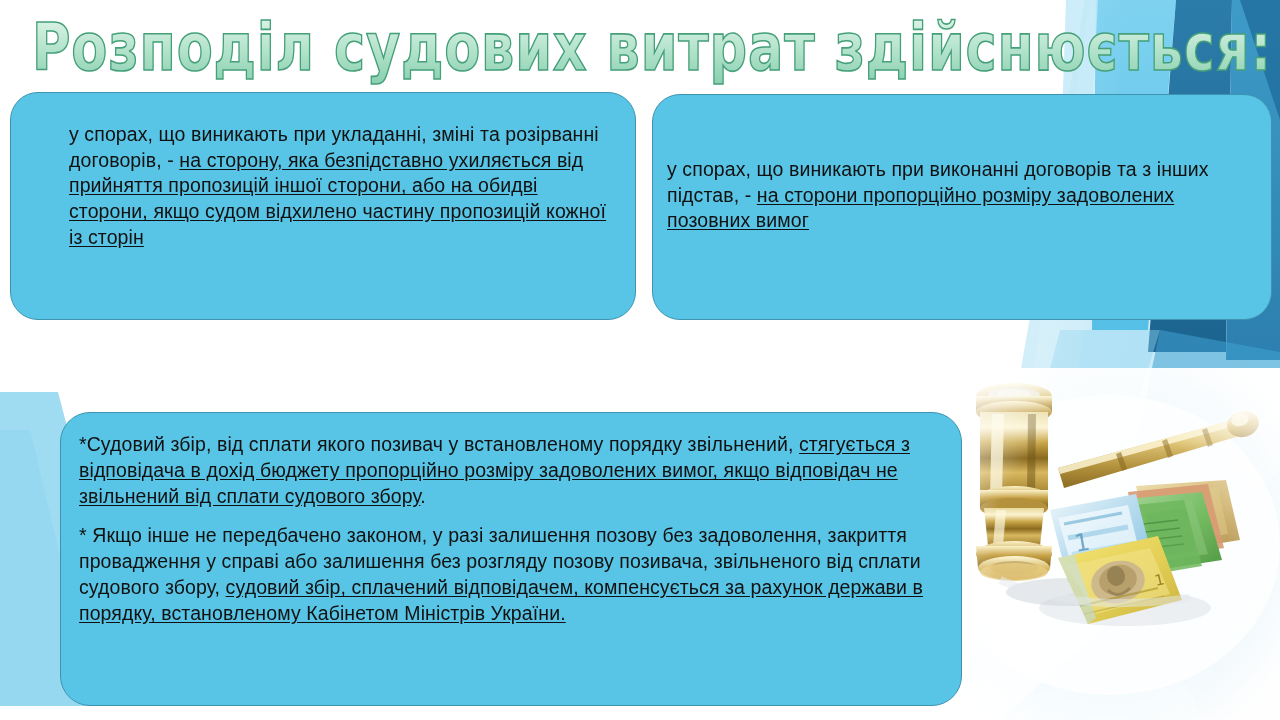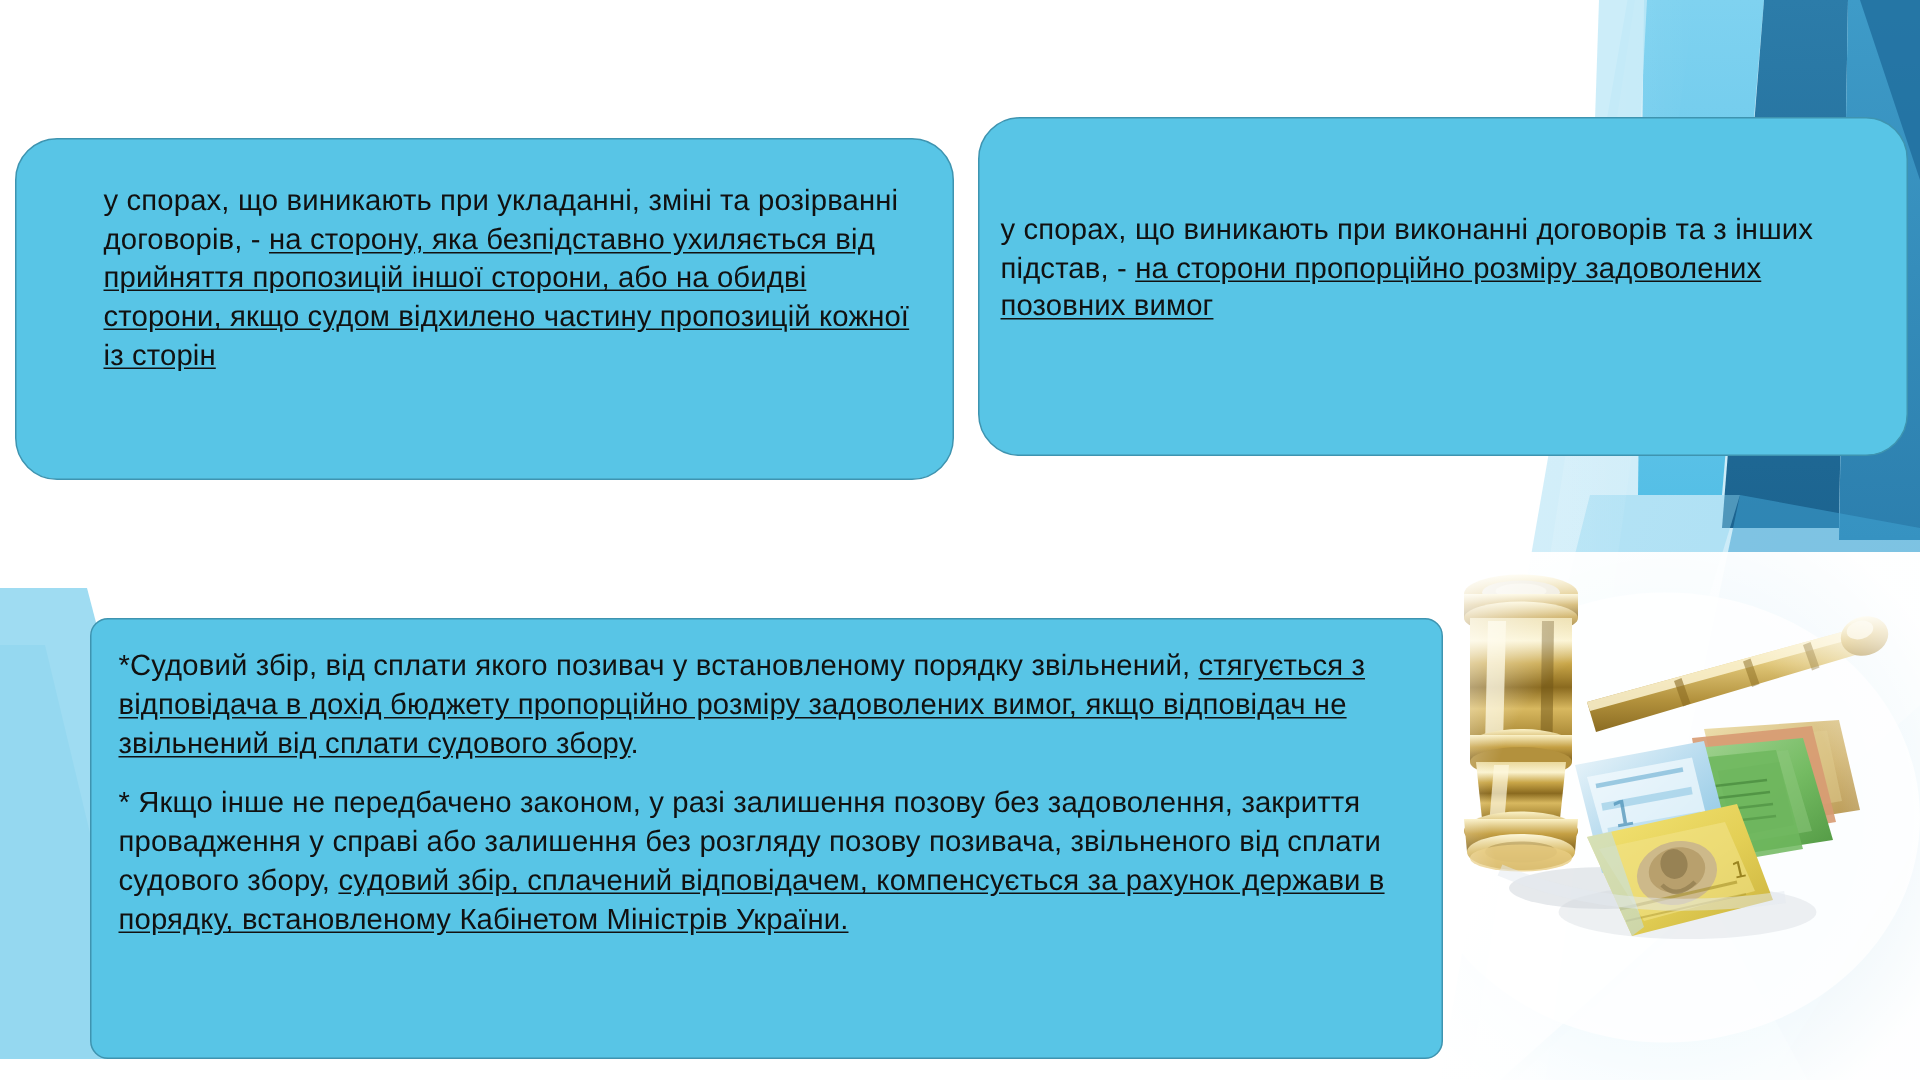--- a/index.html
+++ b/index.html
@@ -49,24 +49,24 @@
     color: #111111;
     font-size: 19.5px;
     line-height: 1.32;
     letter-spacing: 0.1px;
   }
   .u { text-decoration: underline; text-underline-offset: 2px; }
 
   #box-left  { left: 10px;  top: 92px;  width: 626px; height: 228px; }
   #box-left .box-text  { position: absolute; left: 58px; top: 29px; width: 540px; }
 
-  #box-right { left: 652px; top: 78px;  width: 620px; height: 226px; }
+  #box-right { left: 652px; top: 94px;  width: 620px; height: 226px; }
   #box-right .box-text { position: absolute; left: 14px; top: 62px; width: 580px; }
 
-  #box-bottom { left: 60px; top: 412px; width: 902px; height: 294px; border-radius: 12px; }
+  #box-bottom { left: 60px; top: 412px; width: 902px; height: 294px; border-radius: 30px; }
   #box-bottom .box-text { position: absolute; left: 18px; top: 18px; width: 872px; font-size: 19.5px; line-height: 1.345; }
   #box-bottom .para2 { margin-top: 12px; }
 
   
   .photo {
     position: absolute;
     left: 940px;
     top: 368px;
     width: 340px;
     height: 352px;
@@ -129,20 +129,32 @@
     <polygon points="1010,720 1140,600 1205,720" fill="#86D4F1" opacity="0.65"></polygon>
 
     <polygon points="0,392 58,392 140,706 0,706" fill="#9FDCF2"></polygon>
     <polygon points="0,430 30,430 96,706 0,706" fill="#8FD5EF" opacity="0.6"></polygon>
 
     <ellipse cx="1110" cy="545" rx="170" ry="150" fill="#ffffff" opacity="0.82"></ellipse>
 
     <polygon points="1090,0 1130,0 1030,720 980,720" fill="url(#gSheen)" opacity="0.35"></polygon>
   </svg>
 
+  <div class="title-wrap">
+    <svg class="title-svg" viewBox="0 0 1280 92" preserveAspectRatio="none">
+      <defs>
+        <linearGradient id="titleFill" x1="0" y1="0" x2="0" y2="1">
+          <stop offset="0%" stop-color="#e6f7ee"></stop>
+          <stop offset="38%" stop-color="#c2e9d5"></stop>
+          <stop offset="100%" stop-color="#86cfae"></stop>
+        </linearGradient>
+      </defs>
+      <text id="title-text" x="32" y="70" font-family="'DejaVu Sans', sans-serif" font-size="66" font-weight="bold" letter-spacing="1" fill="url(#titleFill)" stroke="#45a079" stroke-width="1.6" textLength="1240" lengthAdjust="spacingAndGlyphs">Розподіл судових витрат здійснюється:</text>
+    </svg>
+  </div>
 
   <div class="box" id="box-left">
     <div class="box-text">
       <span>у спорах, що виникають при укладанні, зміні та розірванні договорів, - </span><span class="u">на сторону, яка безпідставно ухиляється від прийняття пропозицій іншої сторони, або на обидві сторони, якщо судом відхилено частину пропозицій кожної із сторін</span>
     </div>
   </div>
 
   <div class="box" id="box-right">
     <div class="box-text">
       <span>у спорах, що виникають при виконанні договорів та з інших підстав, - </span><span class="u">на сторони пропорційно розміру задоволених позовних вимог</span>

